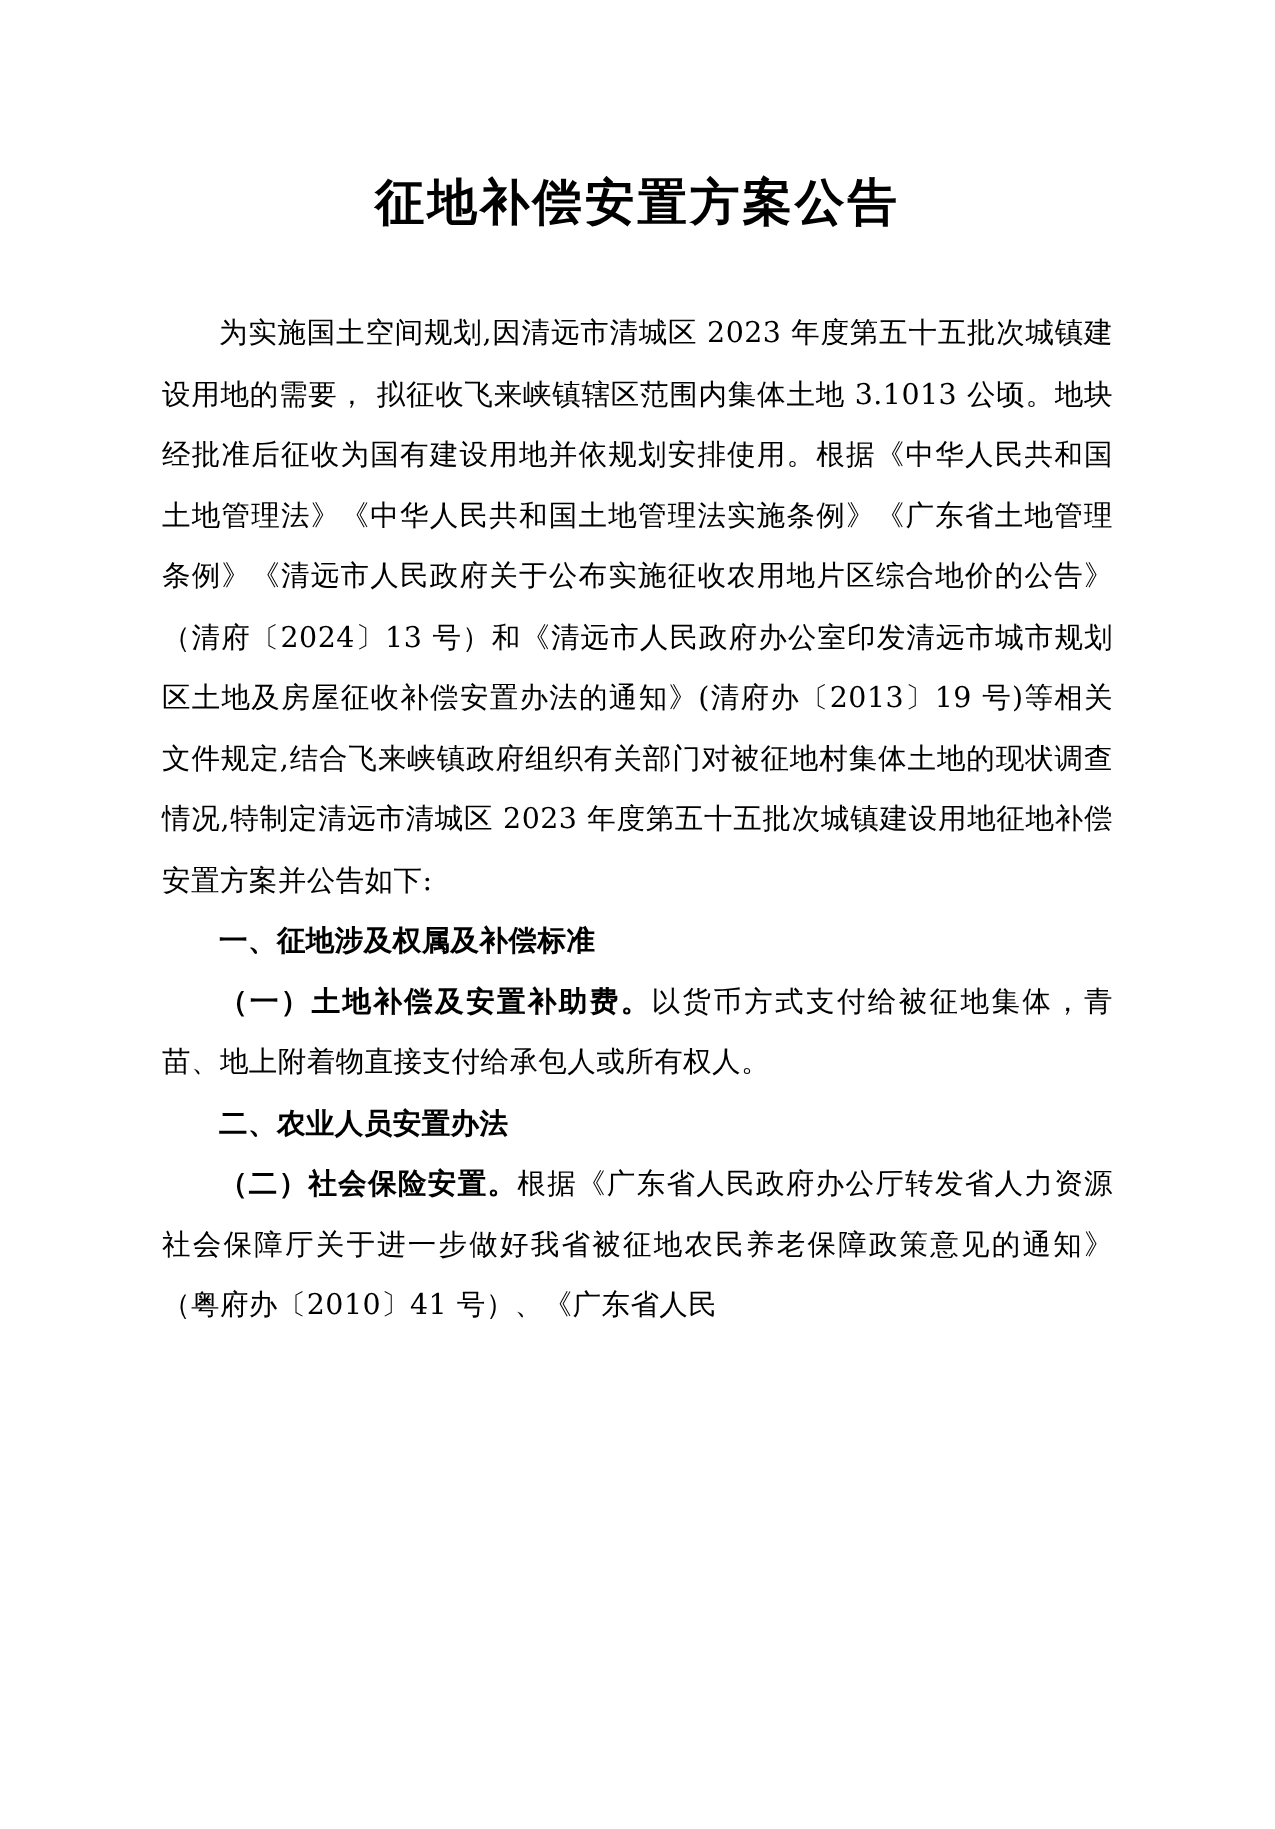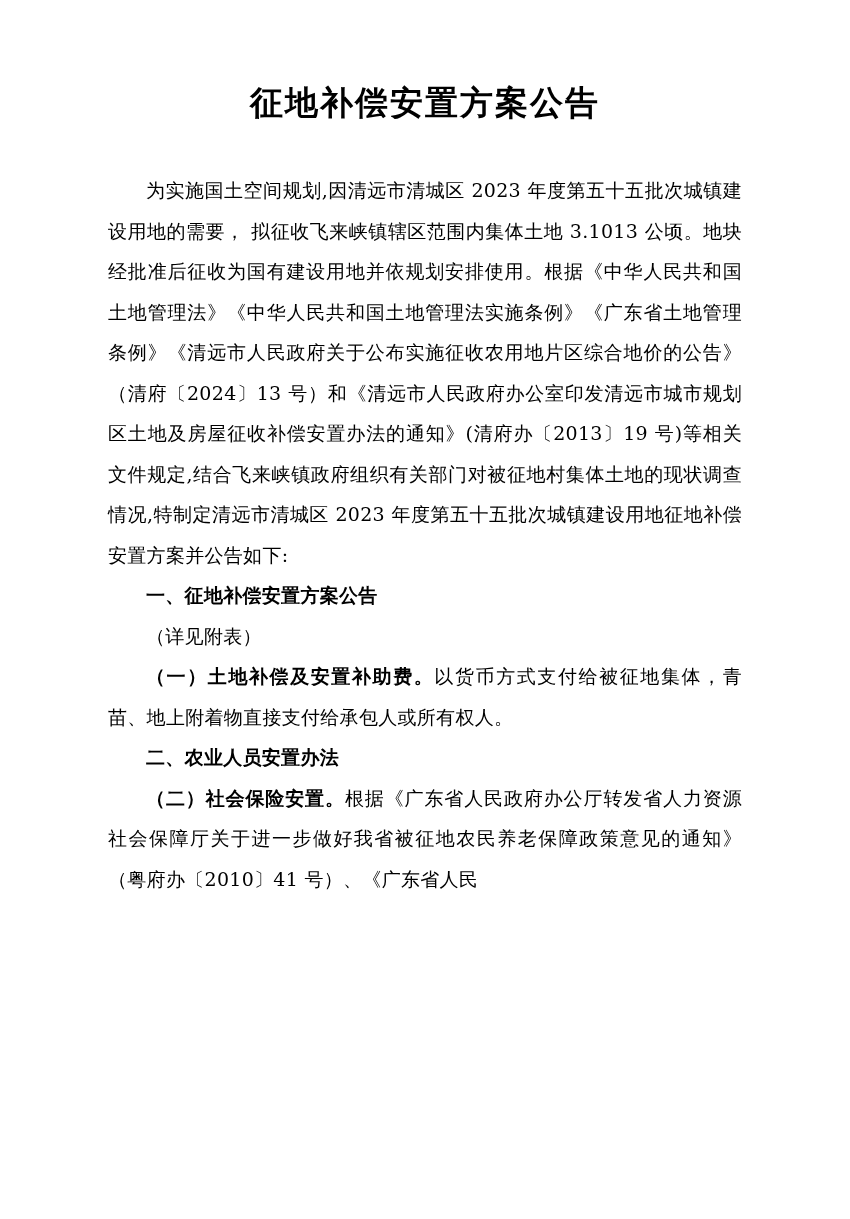--- a/index.html
+++ b/index.html
@@ -20,21 +20,21 @@
     width: 850px;
     height: 1219px;
     box-sizing: border-box;
     padding: 0 108px;
   }
   .doc-title {
     text-align: center;
     font-size: 33px;
     font-weight: bold;
     letter-spacing: 2px;
-    margin-top: 80px;
+    margin-top: 112px;
     margin-bottom: 0;
     line-height: 1.4;
     font-family: "DejaVu Serif", "Liberation Serif", serif;
   }
   .body-block {
     margin-top: 44px;
   }
   p.para {
     font-size: 19px;
     line-height: 40.5px;
@@ -59,23 +59,22 @@
 <body>
 
 <div class="page">
 
   <h1 class="doc-title">征地补偿安置方案公告</h1>
 
   <div class="body-block">
 
     <p class="para indent">为实施国土空间规划,因清远市清城区 2023 年度第五十五批次城镇建设用地的需要， 拟征收飞来峡镇辖区范围内集体土地 3.1013 公顷。地块经批准后征收为国有建设用地并依规划安排使用。根据《中华人民共和国土地管理法》《中华人民共和国土地管理法实施条例》《广东省土地管理条例》《清远市人民政府关于公布实施征收农用地片区综合地价的公告》（清府〔2024〕13 号）和《清远市人民政府办公室印发清远市城市规划区土地及房屋征收补偿安置办法的通知》(清府办〔2013〕19 号)等相关文件规定,结合飞来峡镇政府组织有关部门对被征地村集体土地的现状调查情况,特制定清远市清城区 2023 年度第五十五批次城镇建设用地征地补偿安置方案并公告如下:</p>
 
-    <p class="para heading">一、征地补偿安置方案公告</p>
+    <p class="para heading">一、征地涉及权属及补偿标准</p>
 
-    <p class="para indent">（详见附表）</p>
 
     <p class="para indent"><span class="bold-run">（一）土地补偿及安置补助费。</span><span>以货币方式支付给被征地集体，青苗、地上附着物直接支付给承包人或所有权人。</span></p>
 
     <p class="para heading">二、农业人员安置办法</p>
 
     <p class="para indent"><span class="bold-run">（二）社会保险安置。</span><span>根据《广东省人民政府办公厅转发省人力资源社会保障厅关于进一步做好我省被征地农民养老保障政策意见的通知》（粤府办〔2010〕41 号）、《广东省人民</span></p>
 
   </div>
 
 </div>

